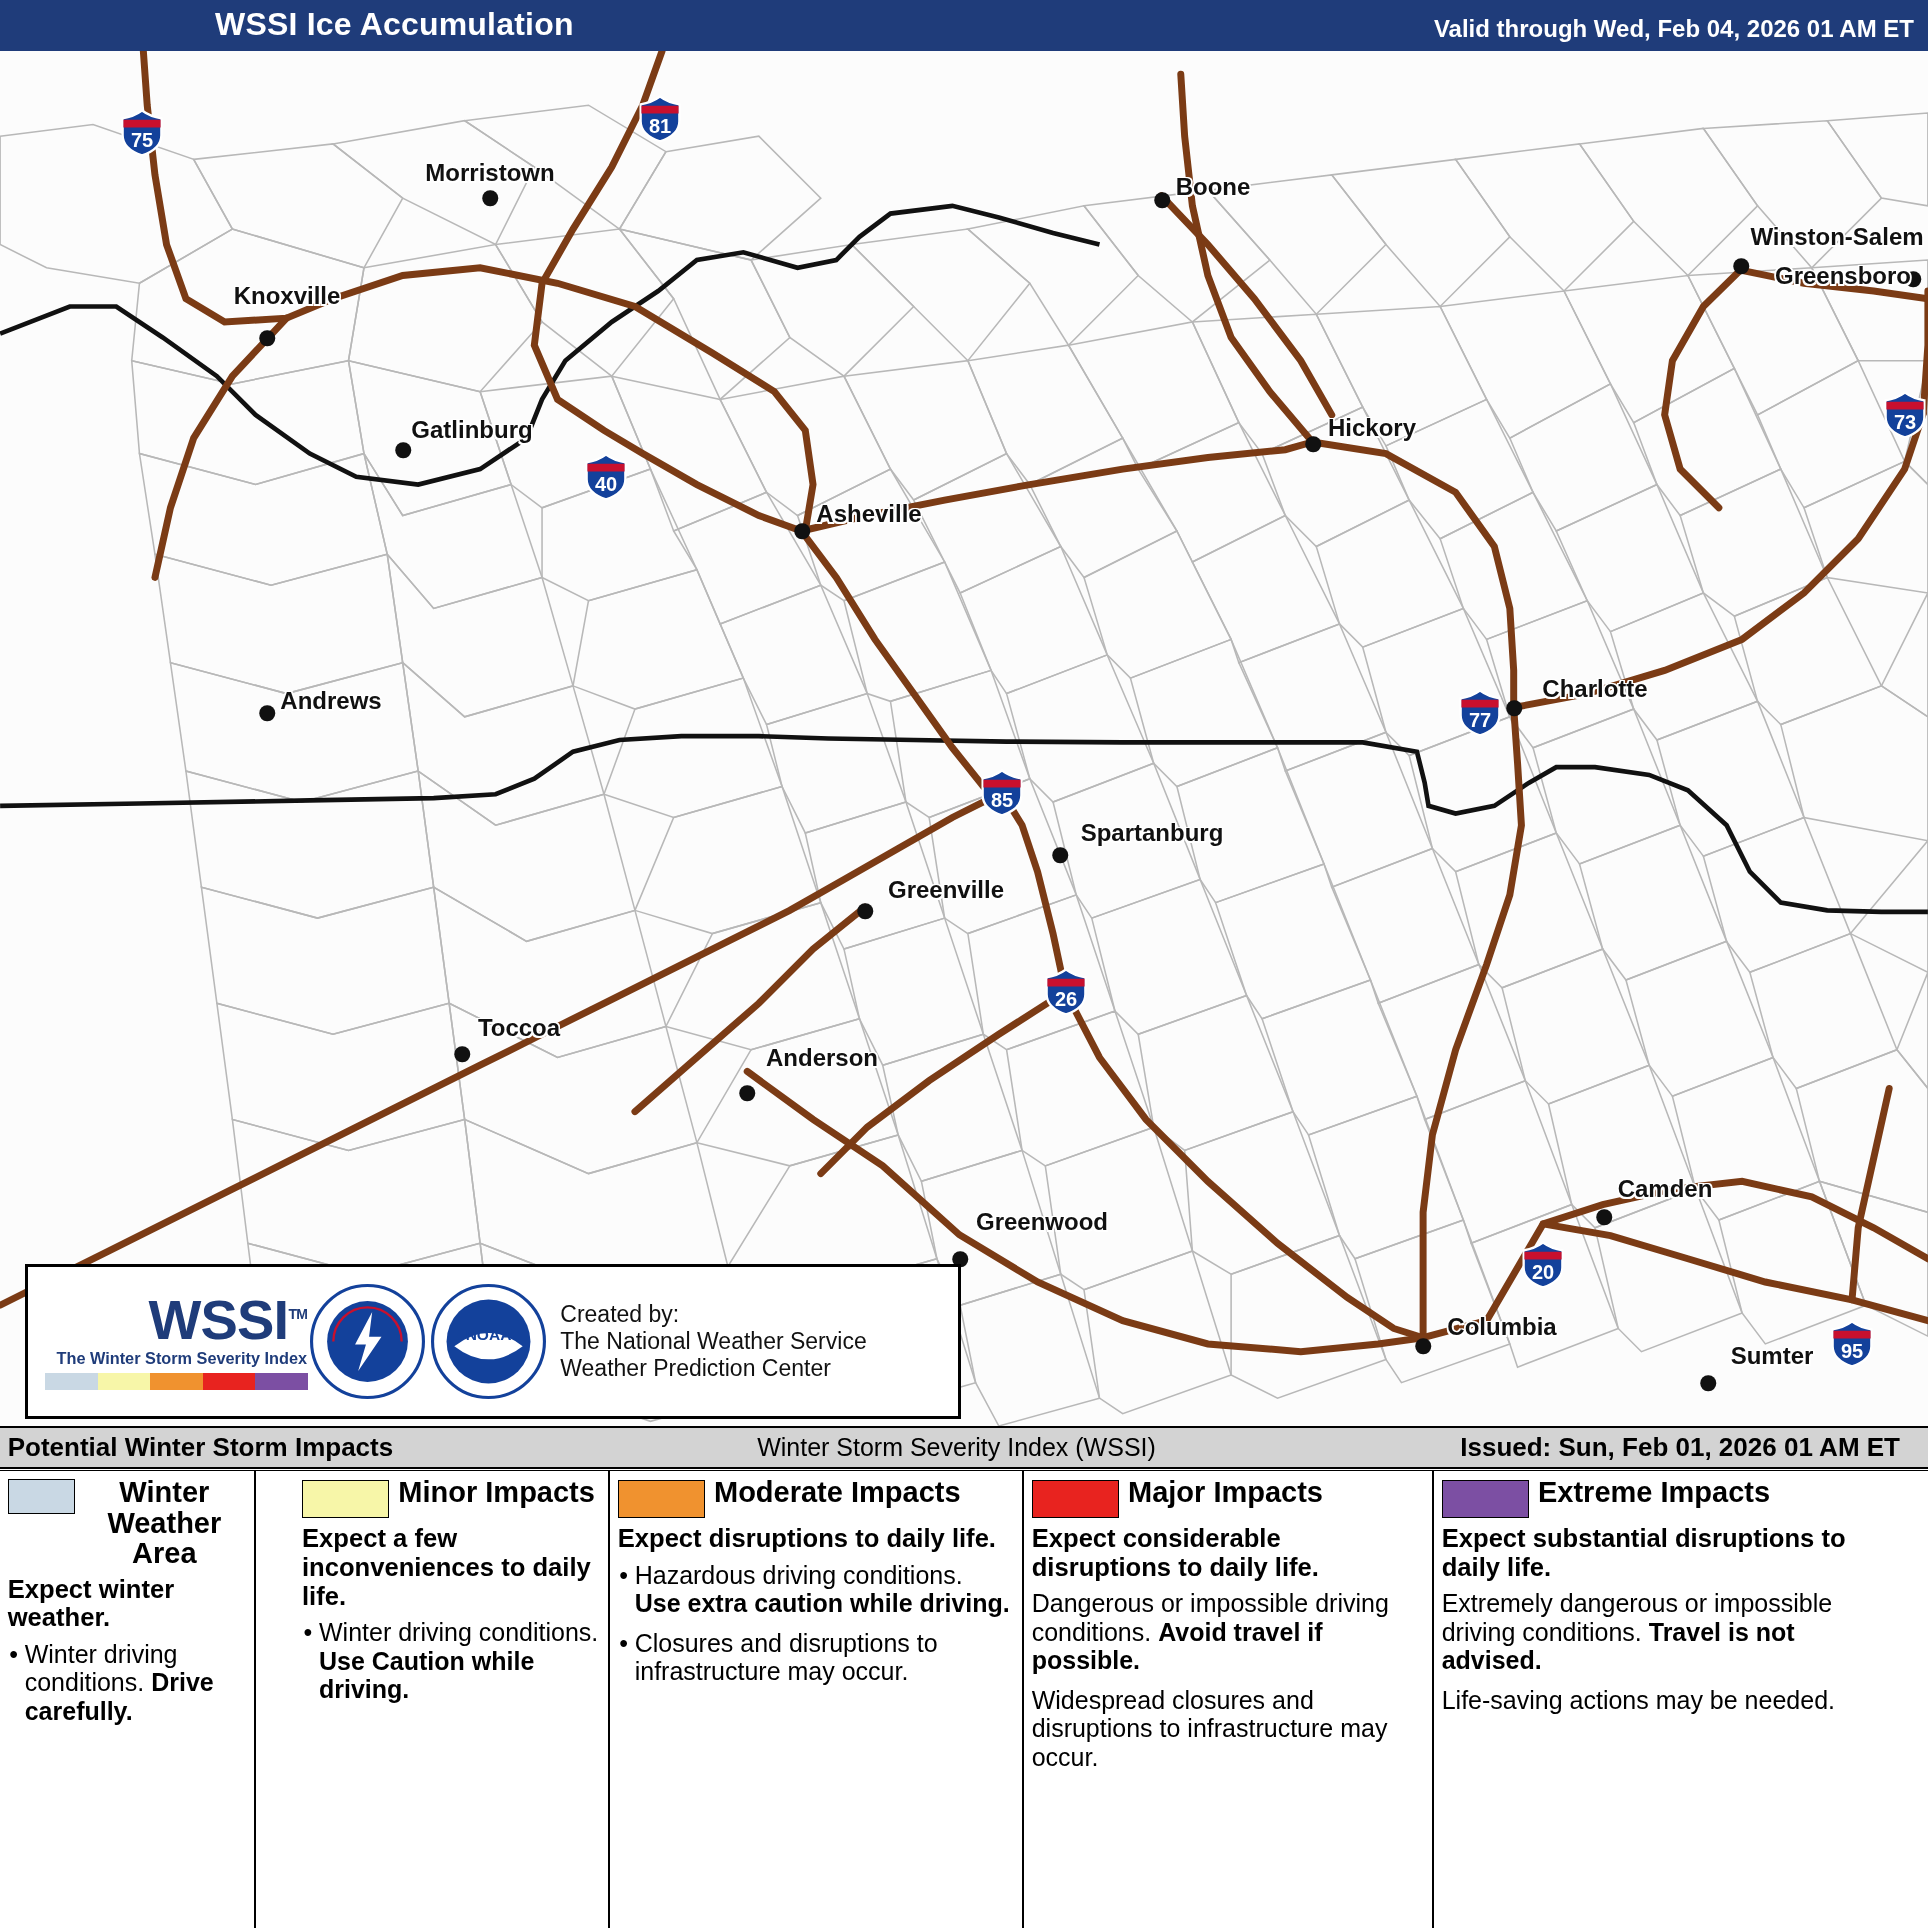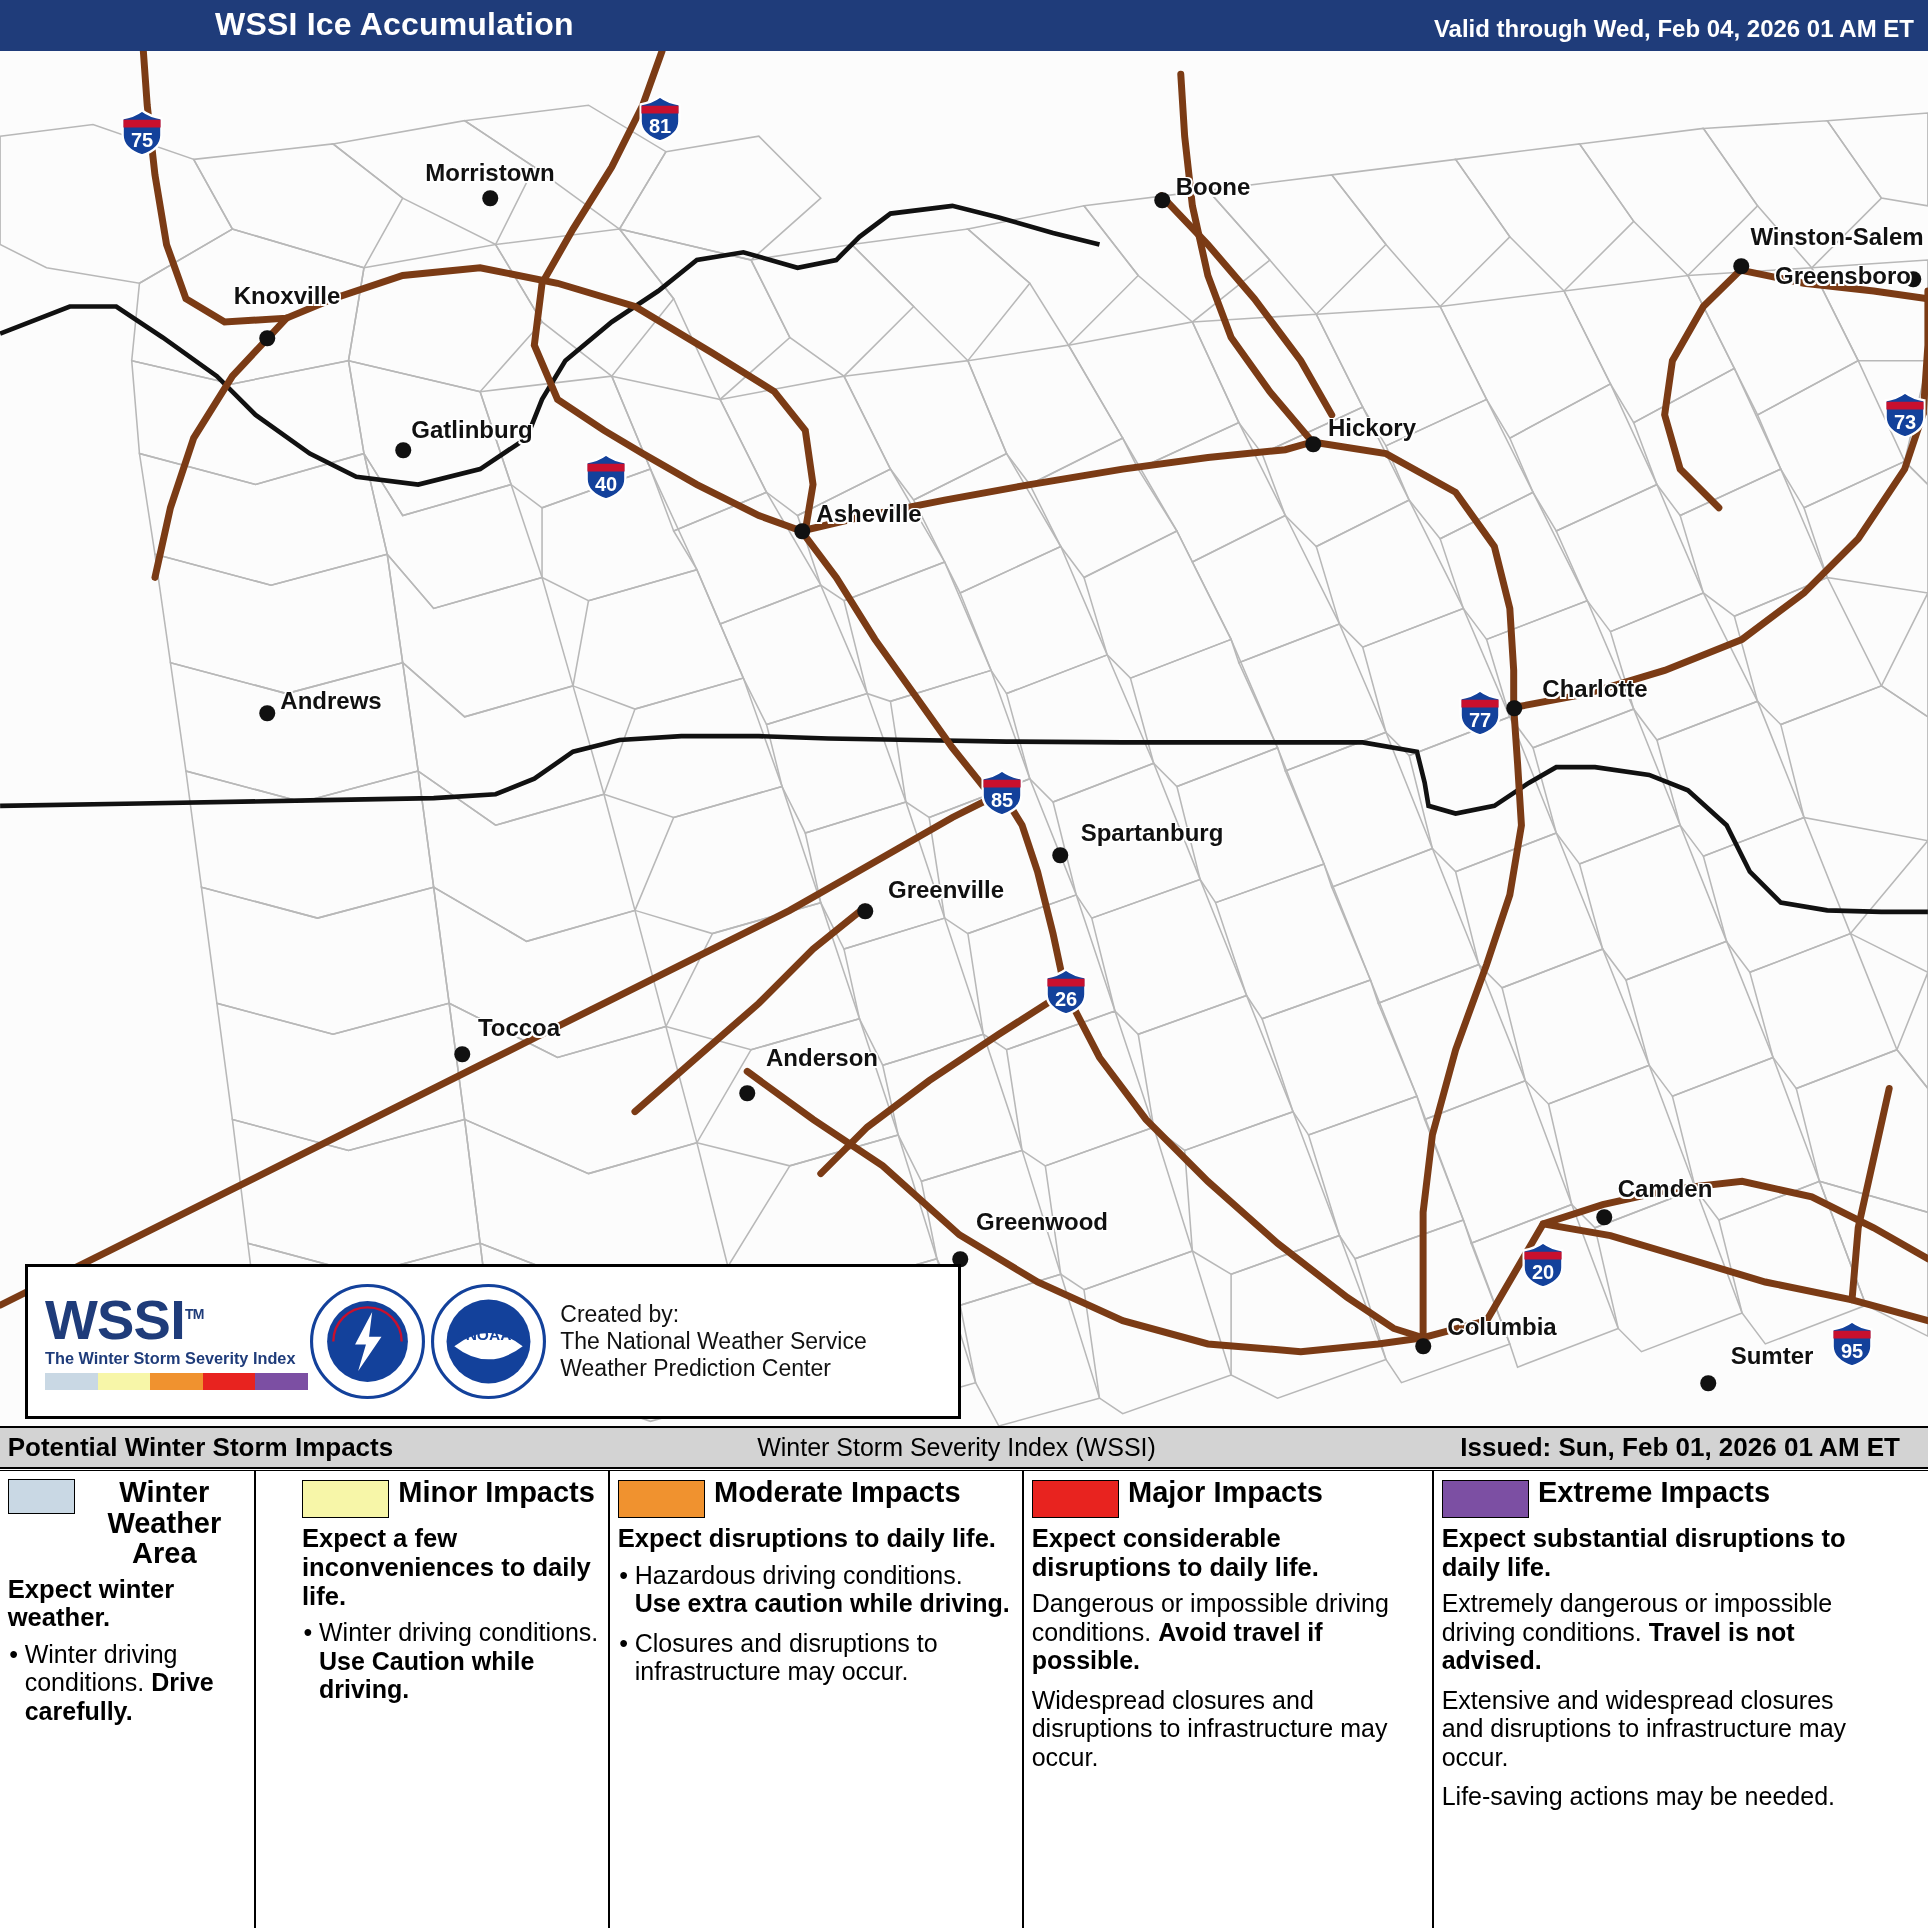--- a/index.html
+++ b/index.html
@@ -104,20 +104,21 @@
     background: #ffffff;
     border: 3.9px solid #000000;
     box-sizing: border-box;
     display: flex;
     align-items: center;
   }
   .wssi-logo {
     width: 279px;
     padding-left: 17px;
     box-sizing: border-box;
+    text-align: right;
   }
   .wssi-word {
     font-size: 56px;
     font-weight: bold;
     color: #1f3c7a;
     letter-spacing: -0.8px;
     line-height: 0.95;
     font-family: "Liberation Sans", sans-serif;
   }
   .wssi-tm {
@@ -656,20 +657,19 @@
     </div>
 
     <div class="legend-col lc-4">
       <div class="legend-head">
         <div class="swatch" style="background:#7c4fa3"></div>
         <div class="legend-title">Extreme Impacts</div>
       </div>
       <div class="legend-lead">Expect substantial disruptions to daily life.</div>
       <ul class="legend-bullets">
         <li class="nb"><span>Extremely dangerous or impossible driving conditions. </span><b>Travel is not advised.</b></li>
-        <li class="nb"><span>Extensive and widespread closures and disruptions to infrastructure may occur.</span></li>
         <li class="nb"><span>Life-saving actions may be needed.</span></li>
       </ul>
     </div>
 
   </div>
 </div>
 
 
 </body></html>

